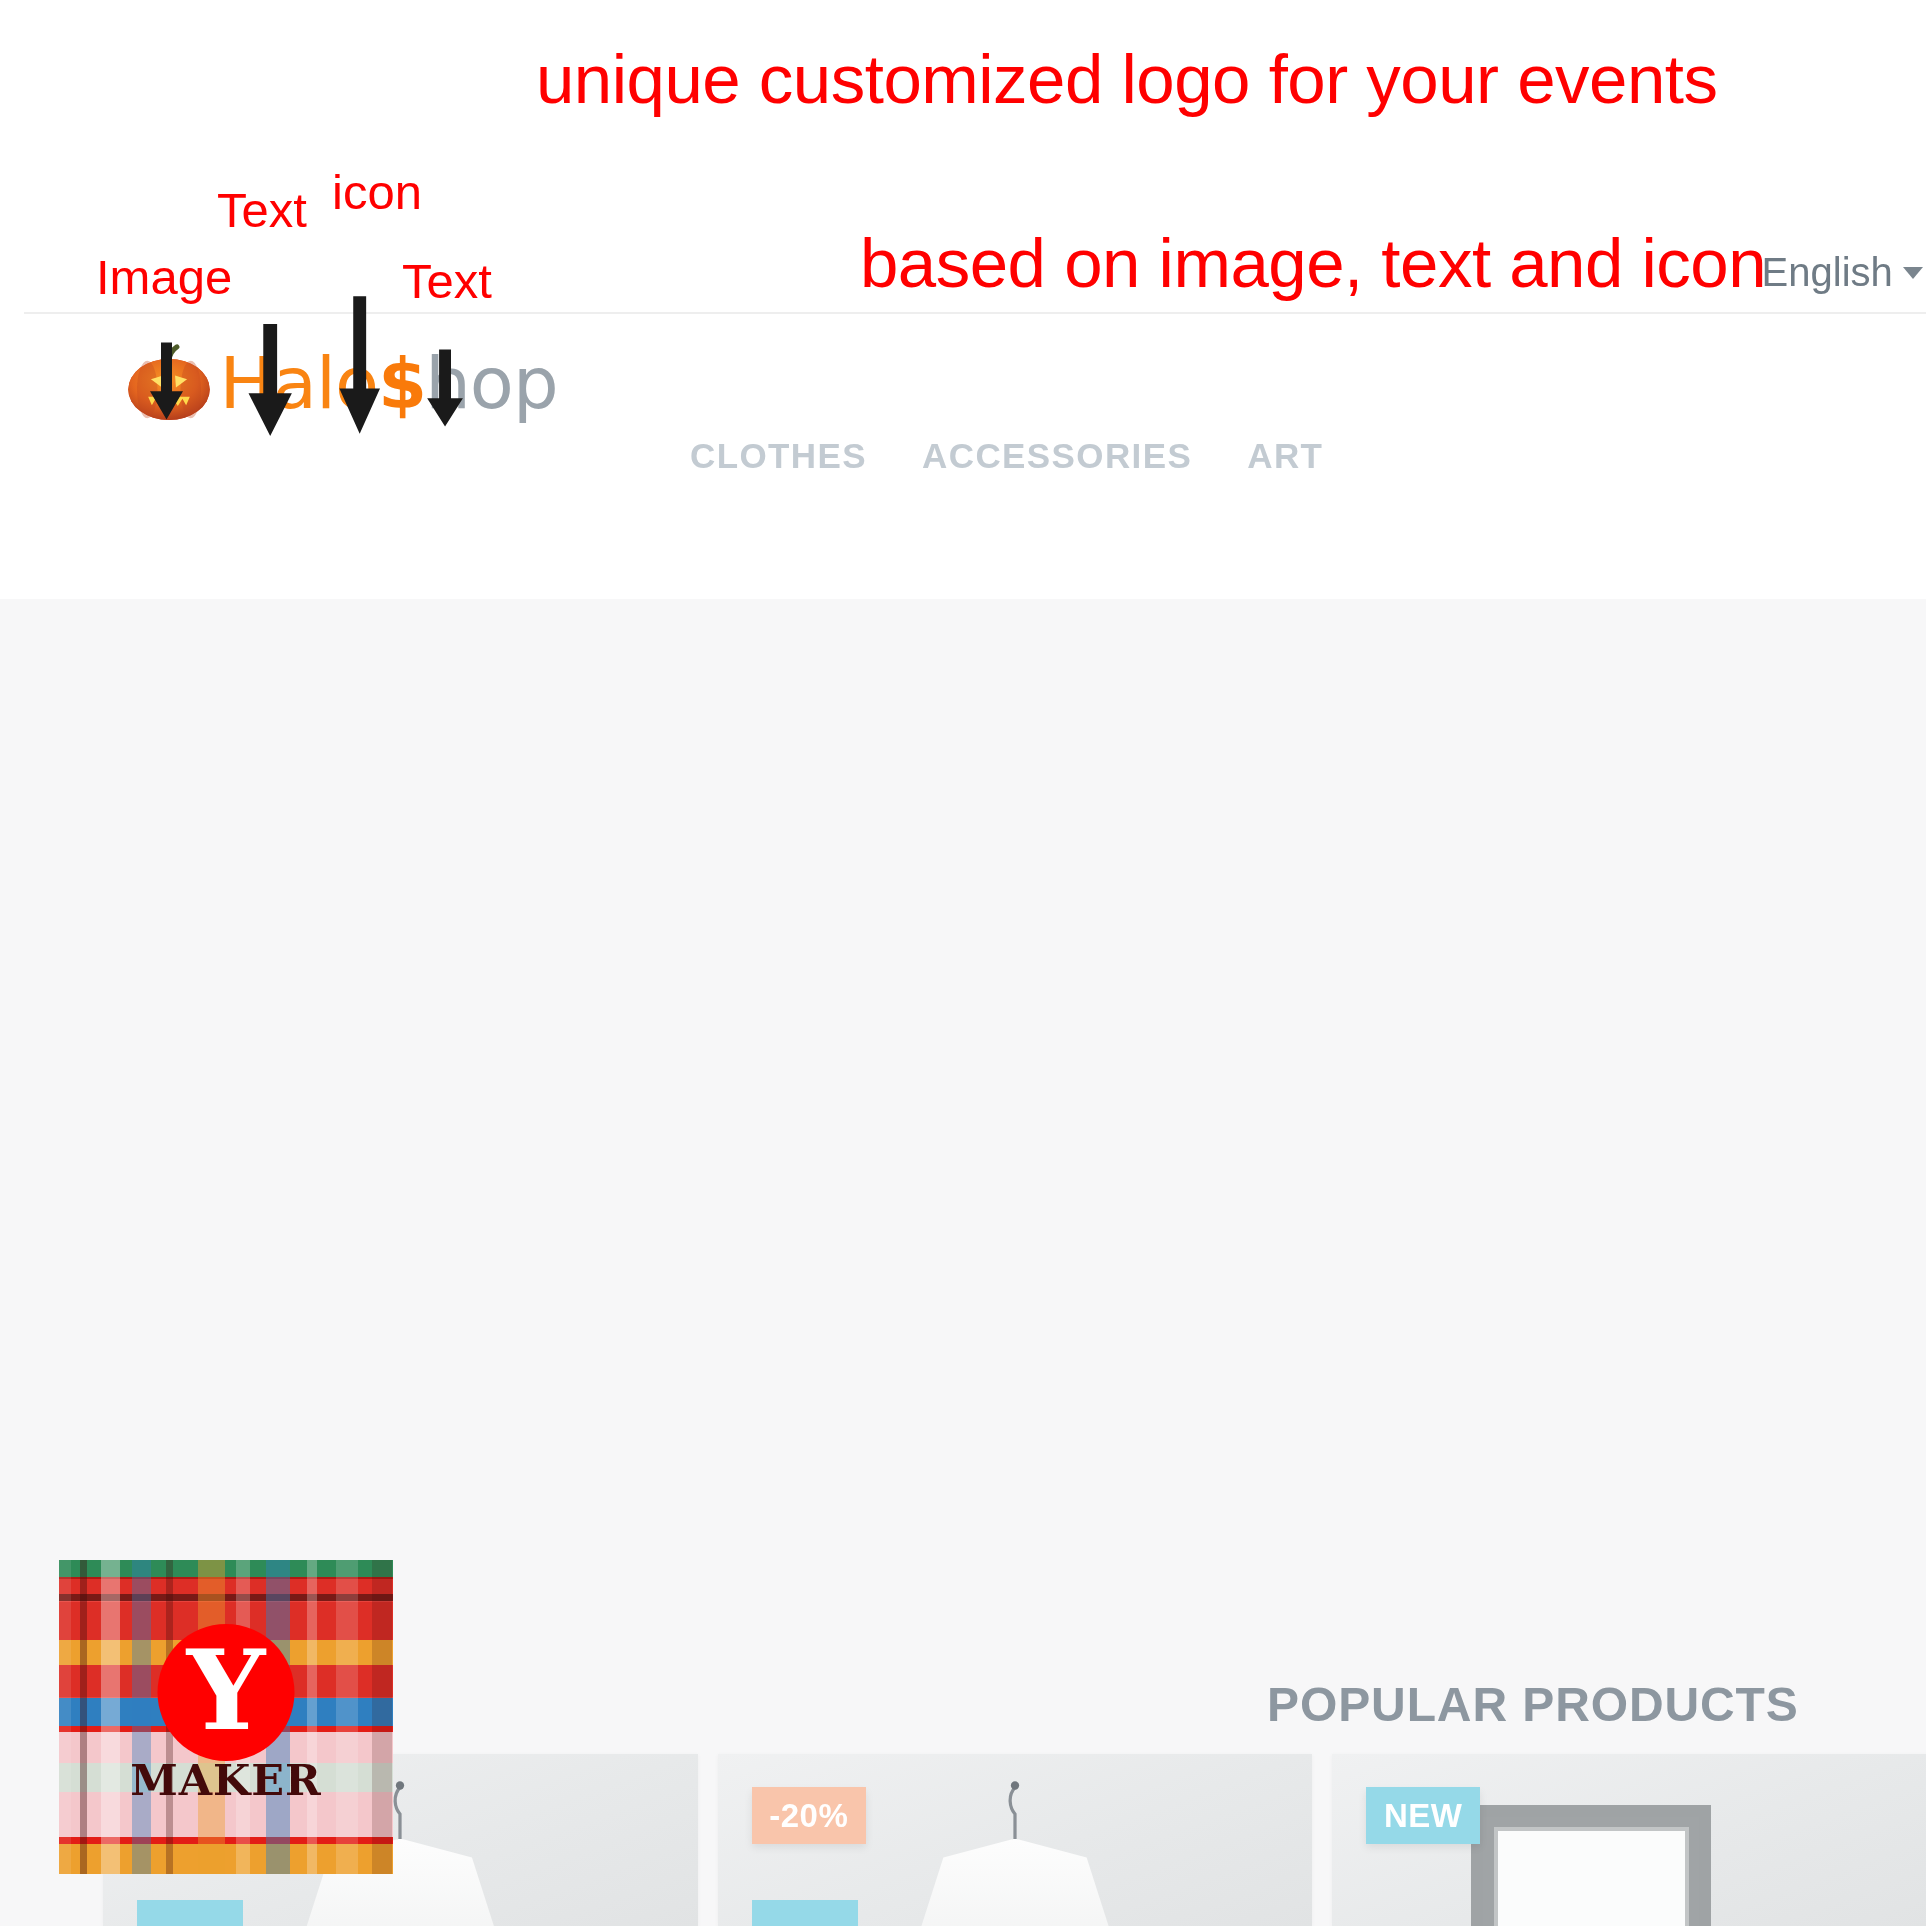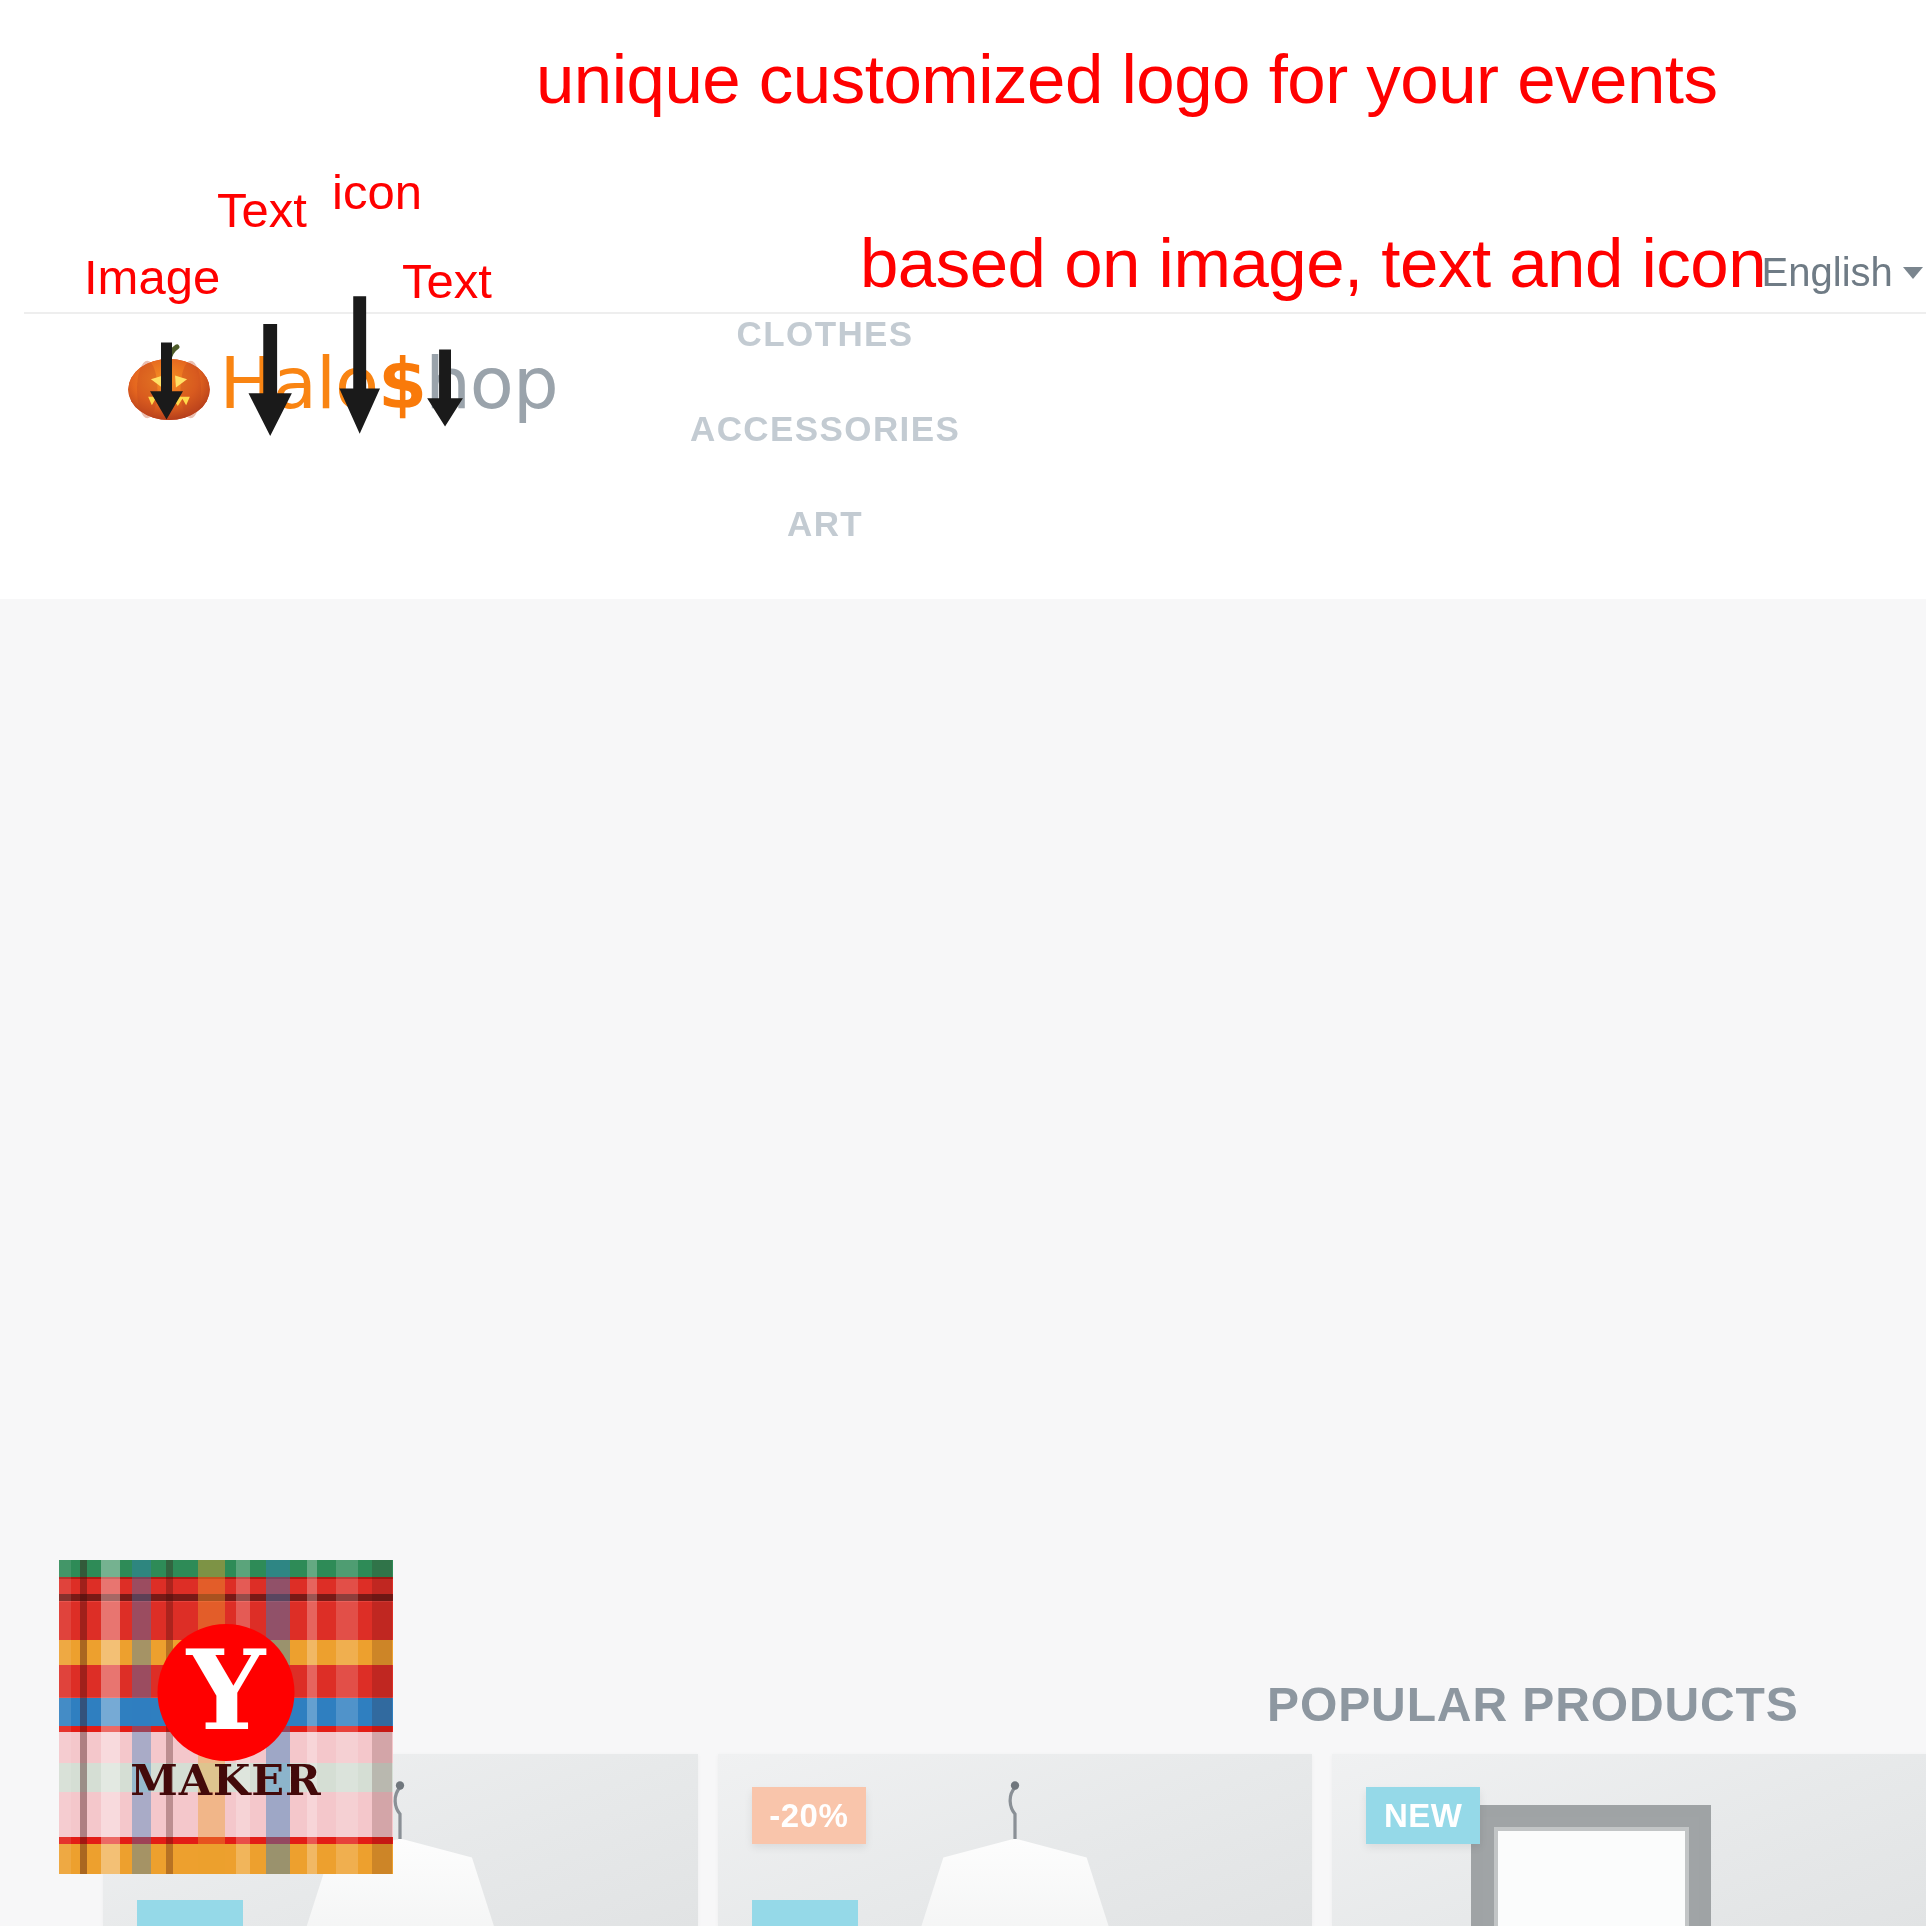--- a/index.html
+++ b/index.html
@@ -126,21 +126,20 @@
 
   
   .main-nav {
     position: absolute;
     left: 666px;
     top: 0;
     height: 284px;
     display: flex;
     align-items: center;
     gap: 55px;
-    flex-direction: column;
   }
   .nav-item {
     color: #c3cbd2;
     font-size: 35px;
     font-weight: 700;
     letter-spacing: 1.4px;
     font-family: "Liberation Sans", sans-serif;
     white-space: nowrap;
   }
 
@@ -660,21 +659,21 @@
     <div>MAKER</div>
   </div>
 </div>
 
 <div class="annotation-layer">
 
   <div class="ann-text ann-headline" style="left:536px; top:79px; transform:translateY(-50%);">unique customized logo for your events</div>
 
   <div class="ann-text ann-headline" style="left:860px; top:247px; transform:translateY(-50%);margin-top:16px;">based on image, text and icon</div>
 
-  <div class="ann-text ann-label" style="left:84px; top:277px; transform:translateY(-50%);">Image</div>
+  <div class="ann-text ann-label" style="left:96px; top:277px; transform:translateY(-50%);">Image</div>
 
   <div class="ann-text ann-label" style="left:217px; top:210px; transform:translateY(-50%);">Text</div>
 
   <div class="ann-text ann-label" style="left:332px; top:192px; transform:translateY(-50%);text-align:center;">icon</div>
 
   <div class="ann-text ann-label" style="left:402px; top:281px; transform:translateY(-50%);">Text</div>
 
   <svg class="ann-arrow" style="left:139px; top:342px;" width="55" height="79" viewBox="0 0 120 170">
     <path d="M48 0 L72 0 L72 106 L96 106 L60 168 L24 106 L48 106 Z" fill="#1a1a1a"></path>
   </svg>

